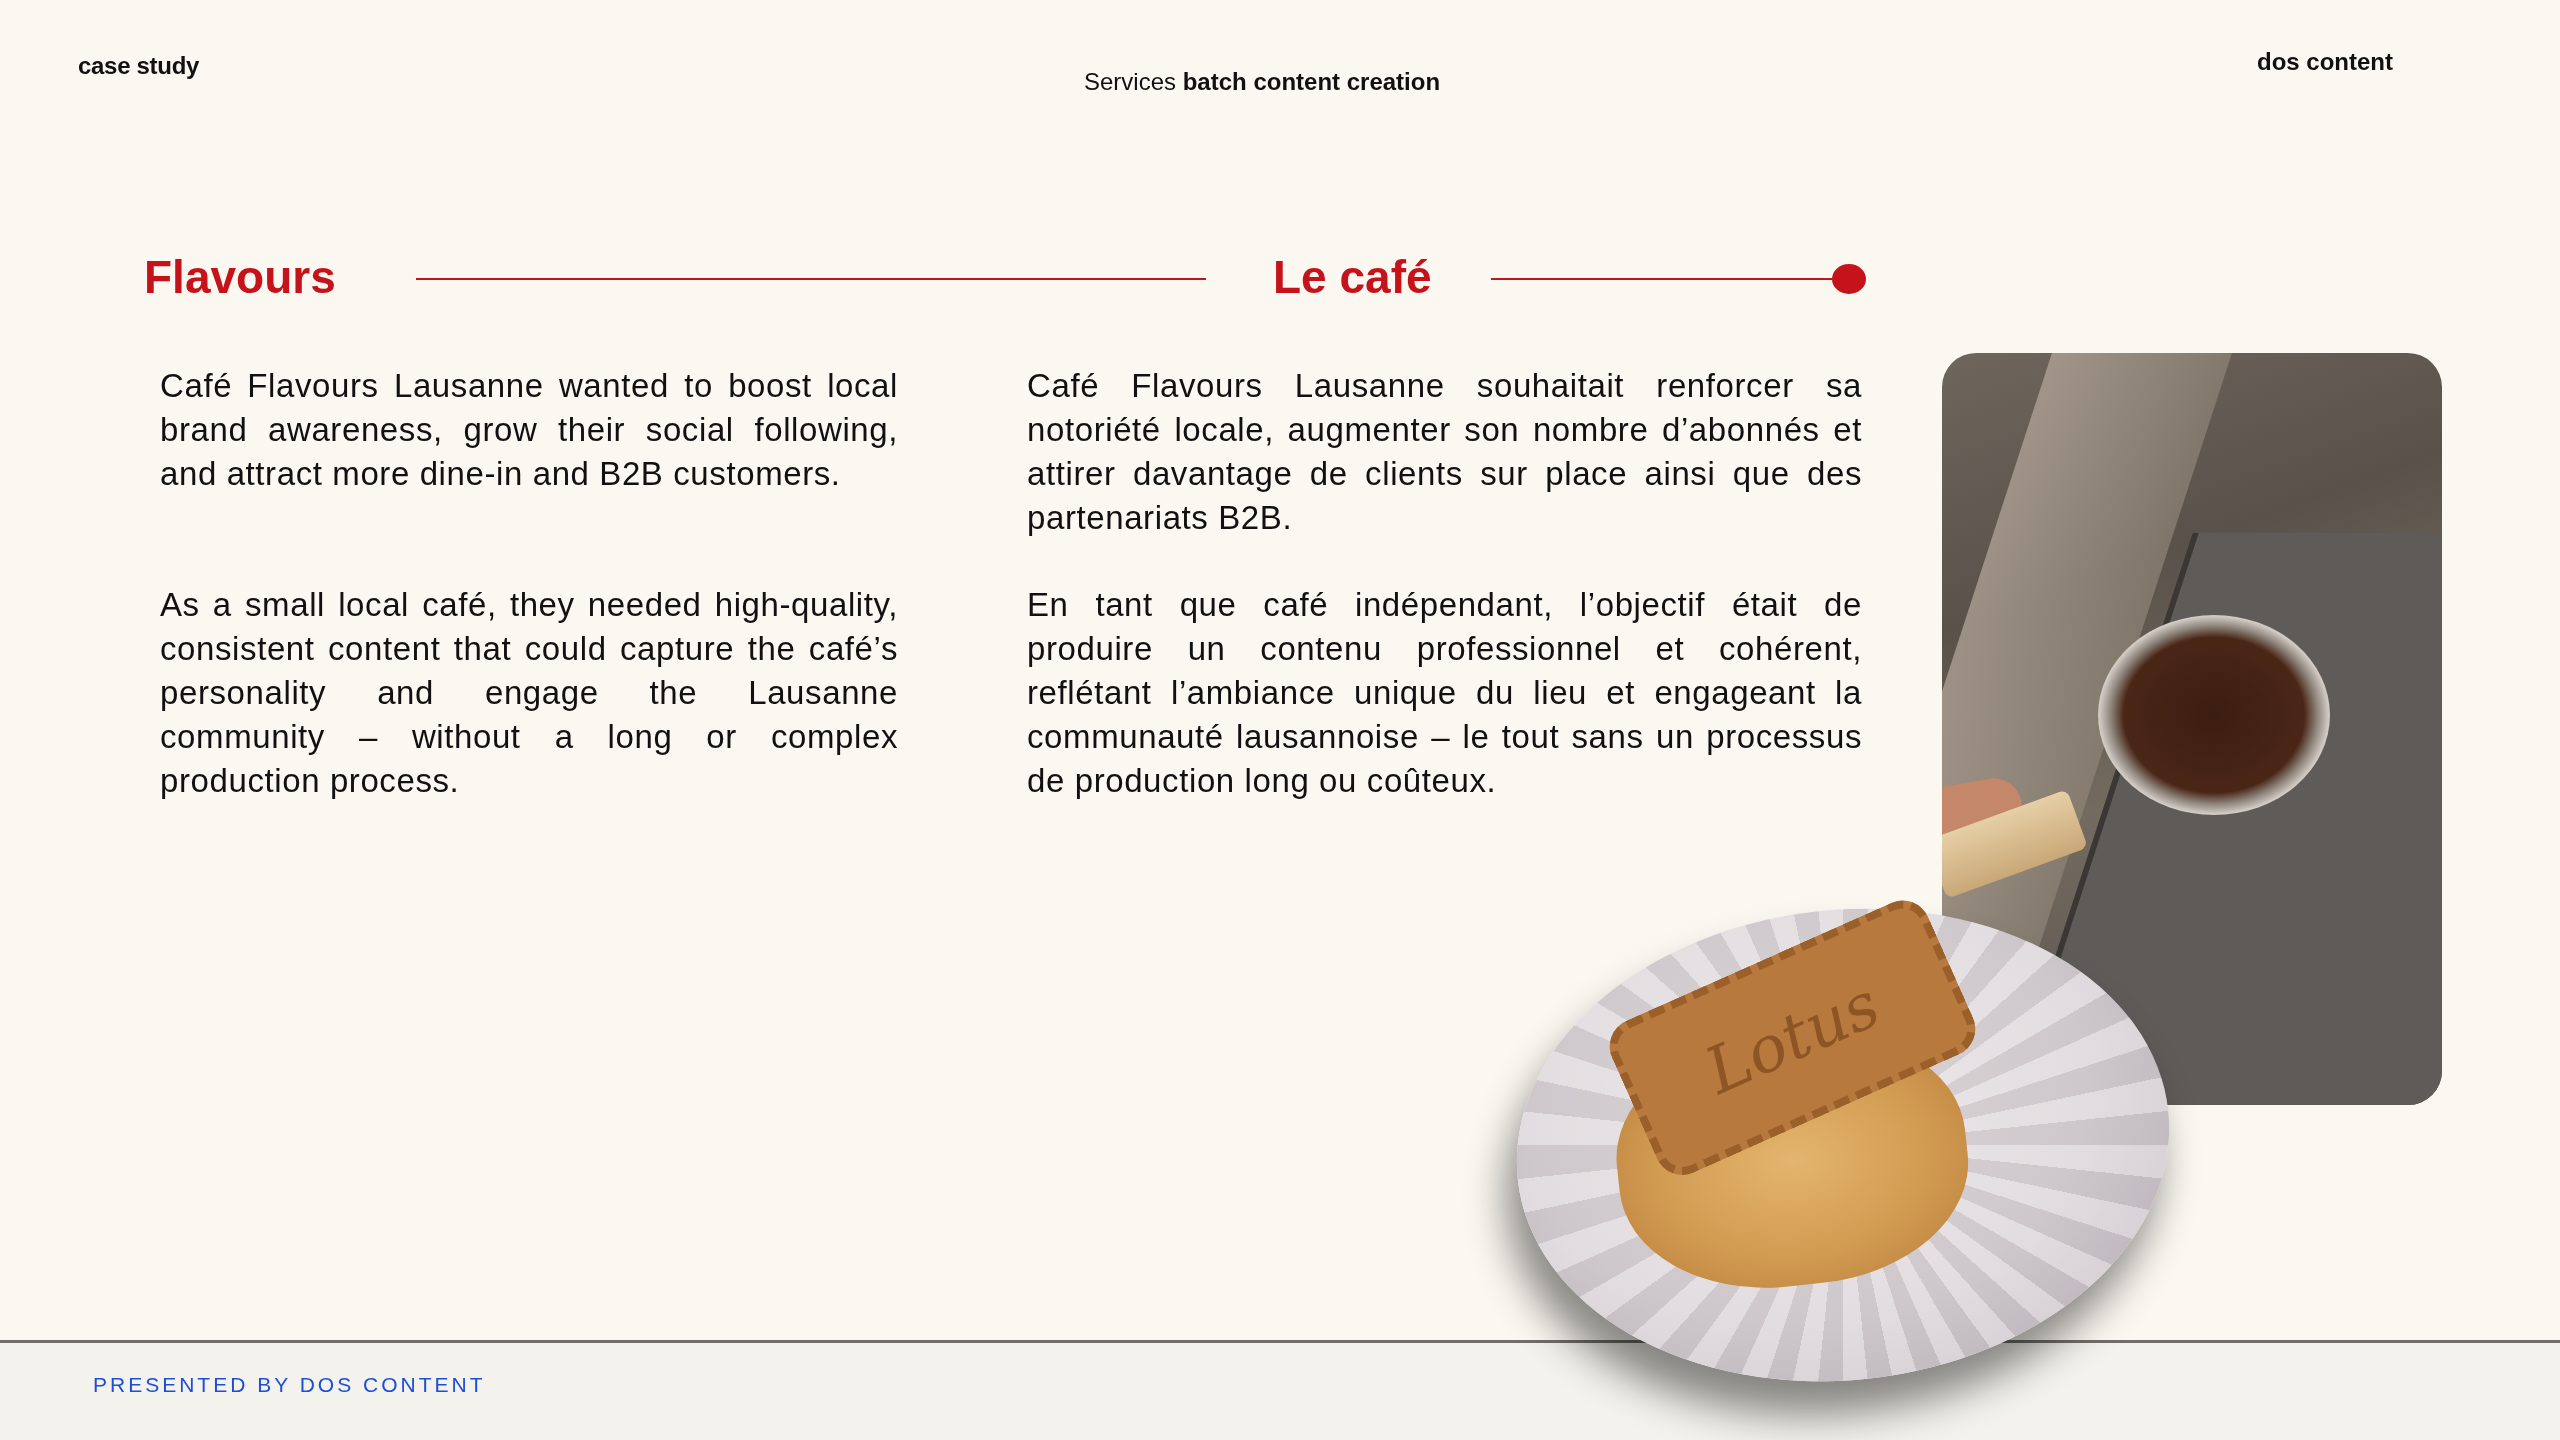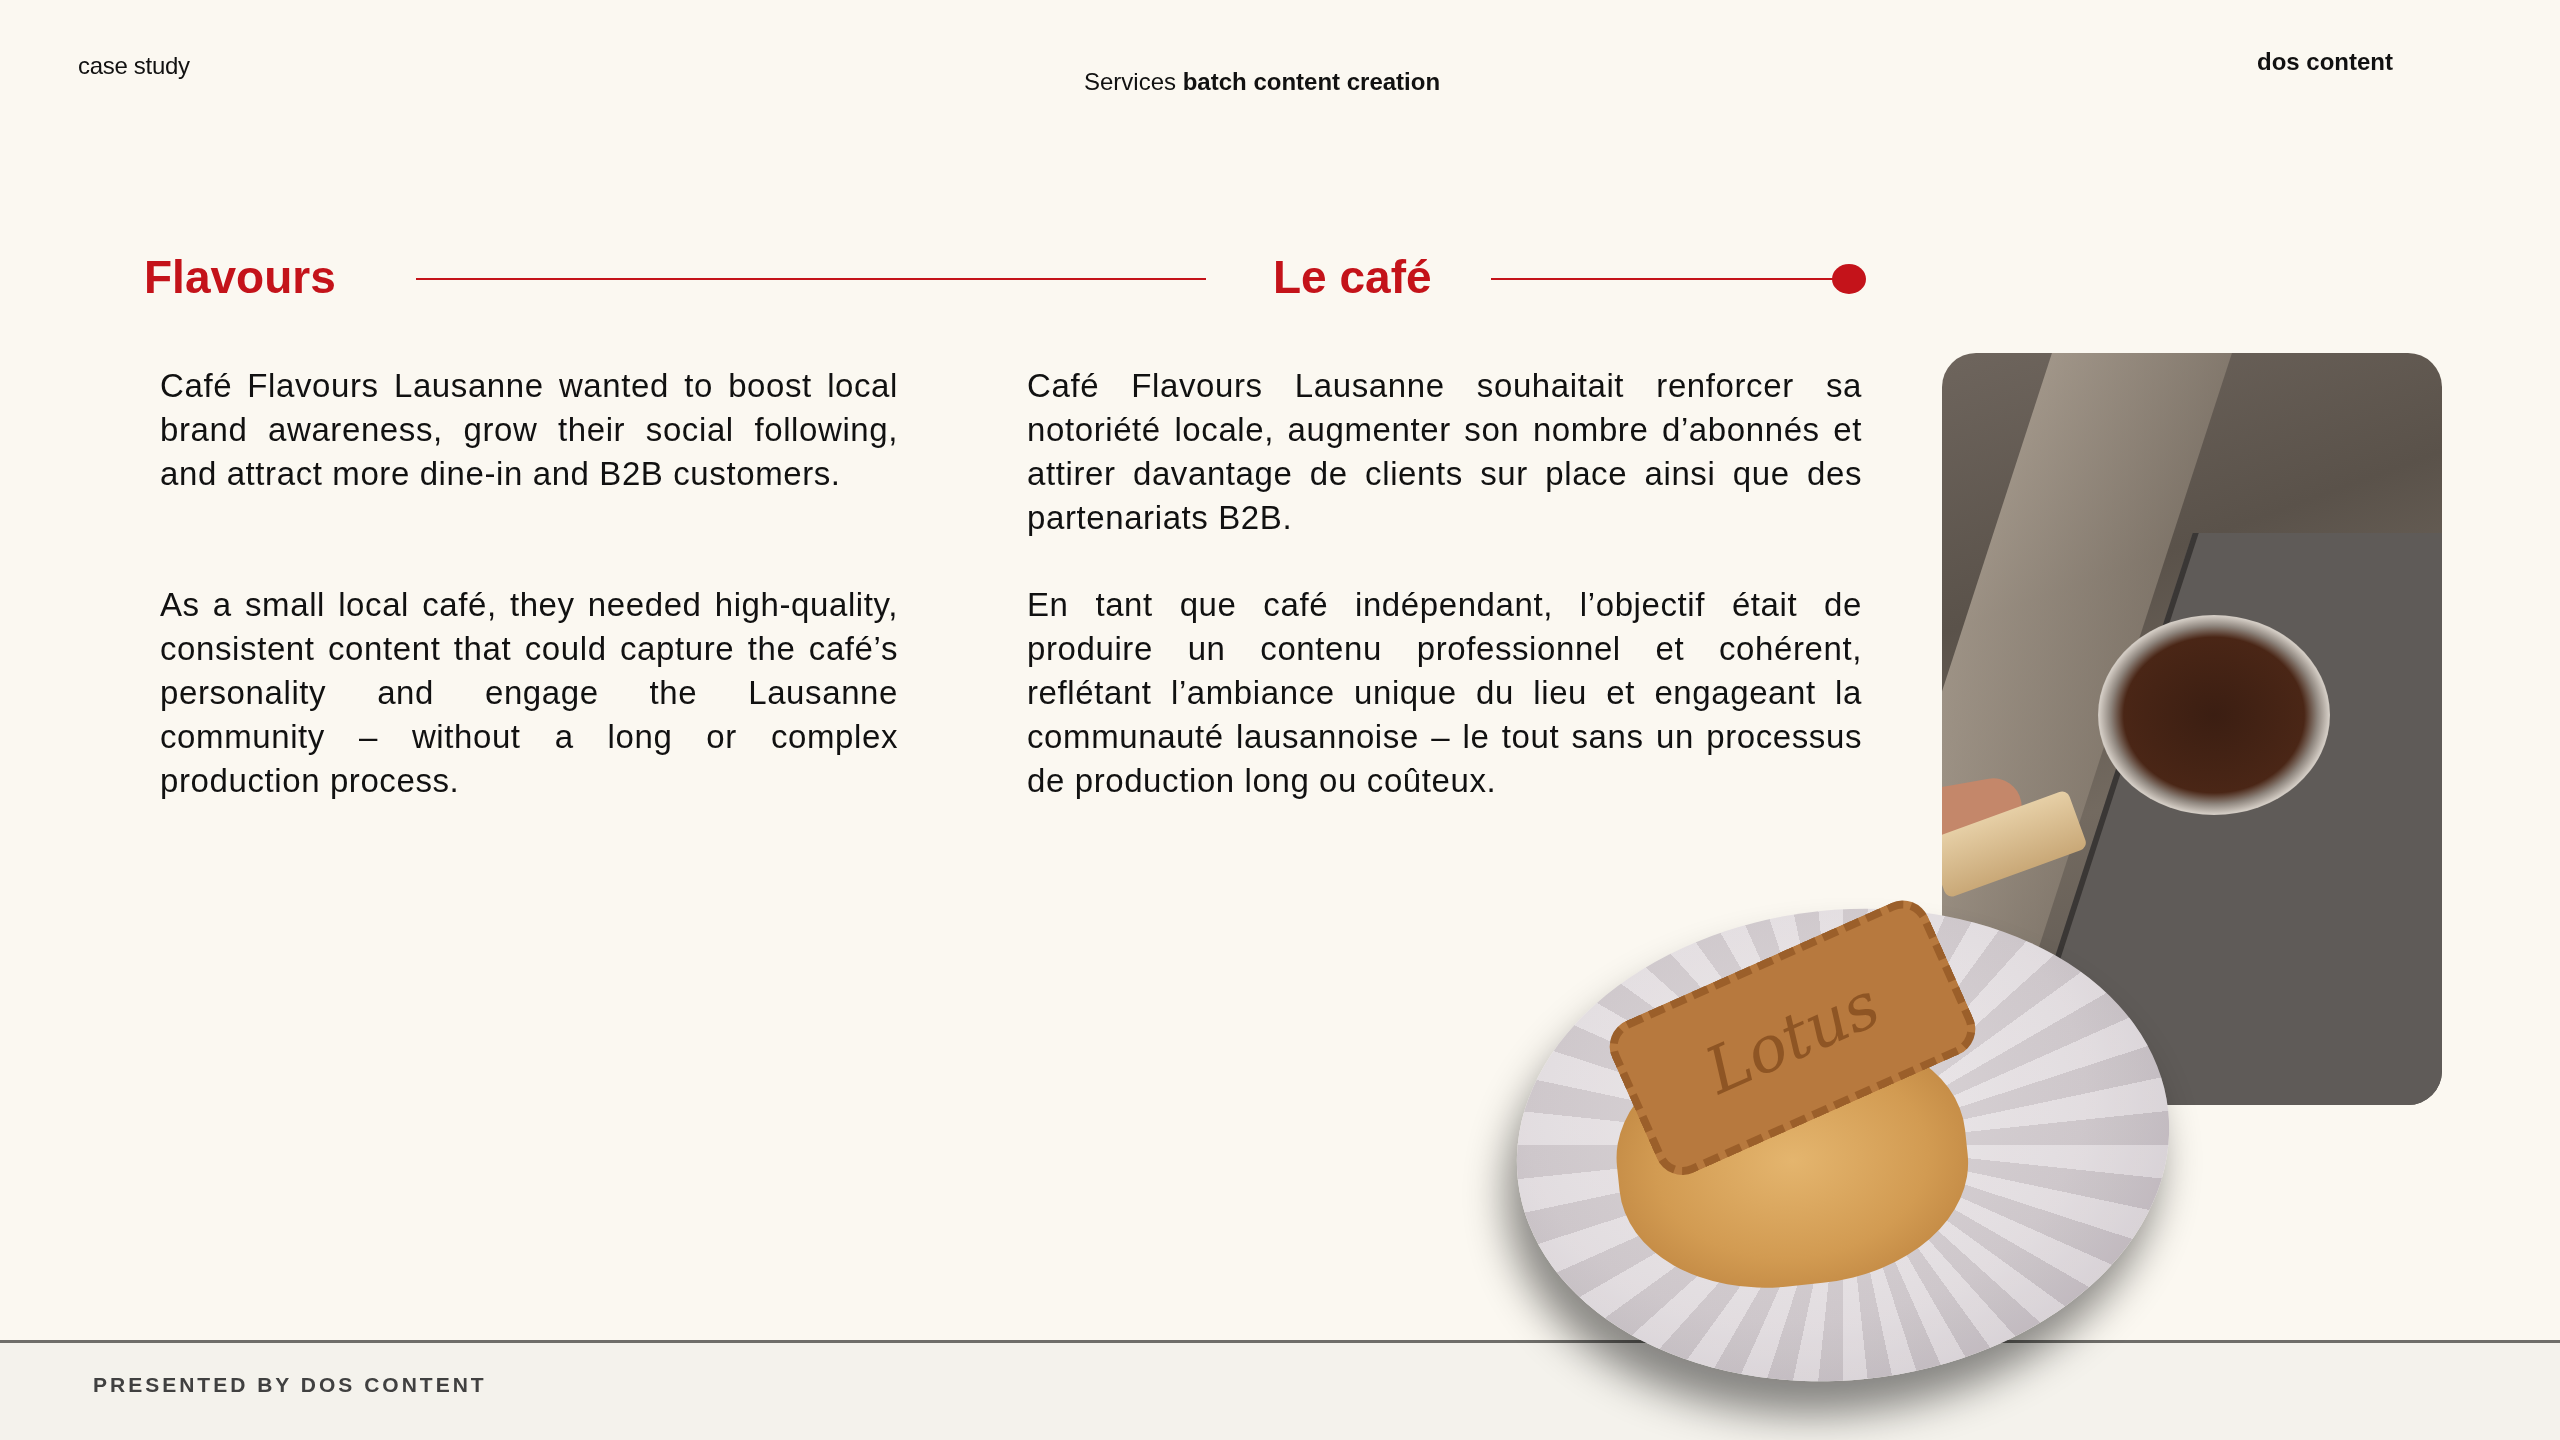--- a/index.html
+++ b/index.html
@@ -2,21 +2,21 @@
 <html><head>
 <meta charset="utf-8">
 <style>
   html, body { margin:0; padding:0; }
   body {
     width:2560px; height:1440px; position:relative; overflow:hidden;
     background:#fbf8f1;
     font-family:"Liberation Sans", sans-serif; color:#111;
   }
   .hdr { position:absolute; font-size:24px; color:#111; }
-  .hdr-left { left:78px; top:52px; font-weight:400; letter-spacing:-0.3px; }
+  .hdr-left { left:78px; top:52px; font-weight:700; letter-spacing:-0.3px; }
   .hdr-center { left:1084px; top:68px; }
   .hdr-center b { font-weight:700; }
   .hdr-right { left:2257px; top:48px; font-weight:700; }
 
   .section-title { position:absolute; color:#c4131a; font-weight:700; font-size:46px; top:250px; }
   .t-en { left:144px; }
   .t-fr { left:1273px; }
   .rule { position:absolute; height:2px; background:#c4131a; top:278px; }
   .rule-en { left:416px; width:790px; }
   .rule-fr { left:1491px; width:356px; }
@@ -71,21 +71,21 @@
   }
   .biscuit {
     position:absolute; left:115px; top:40px; width:330px; height:150px; border-radius:28px;
     background:#b7793e; border:8px dashed #9b5f2a; transform:rotate(-18deg);
     display:flex; align-items:center; justify-content:center;
   }
   .biscuit span { font-family:"DejaVu Serif", serif; font-style:italic; font-size:64px; color:#8e5524; }
 
   .footer-line { position:absolute; left:0; top:1340px; width:2560px; height:3px; background:#6f6e6a; }
   .footer { position:absolute; left:0; top:1343px; width:2560px; height:97px; background:#f4f2ec; z-index:-1; }
-  .footer-text { position:absolute; left:93px; top:1373px; font-size:21px; font-weight:700; letter-spacing:3px; color:#404040; }
+  .footer-text { position:absolute; left:93px; top:1373px; font-size:21px; font-weight:400; letter-spacing:3px; color:#1d4ed8; }
 </style>
 </head>
 <body>
 
 <div class="hdr hdr-left">case study</div>
 <div class="hdr hdr-center">
   <span>Services</span>
   <b>batch content creation</b>
 </div>
 <div class="hdr hdr-right">dos content</div>

